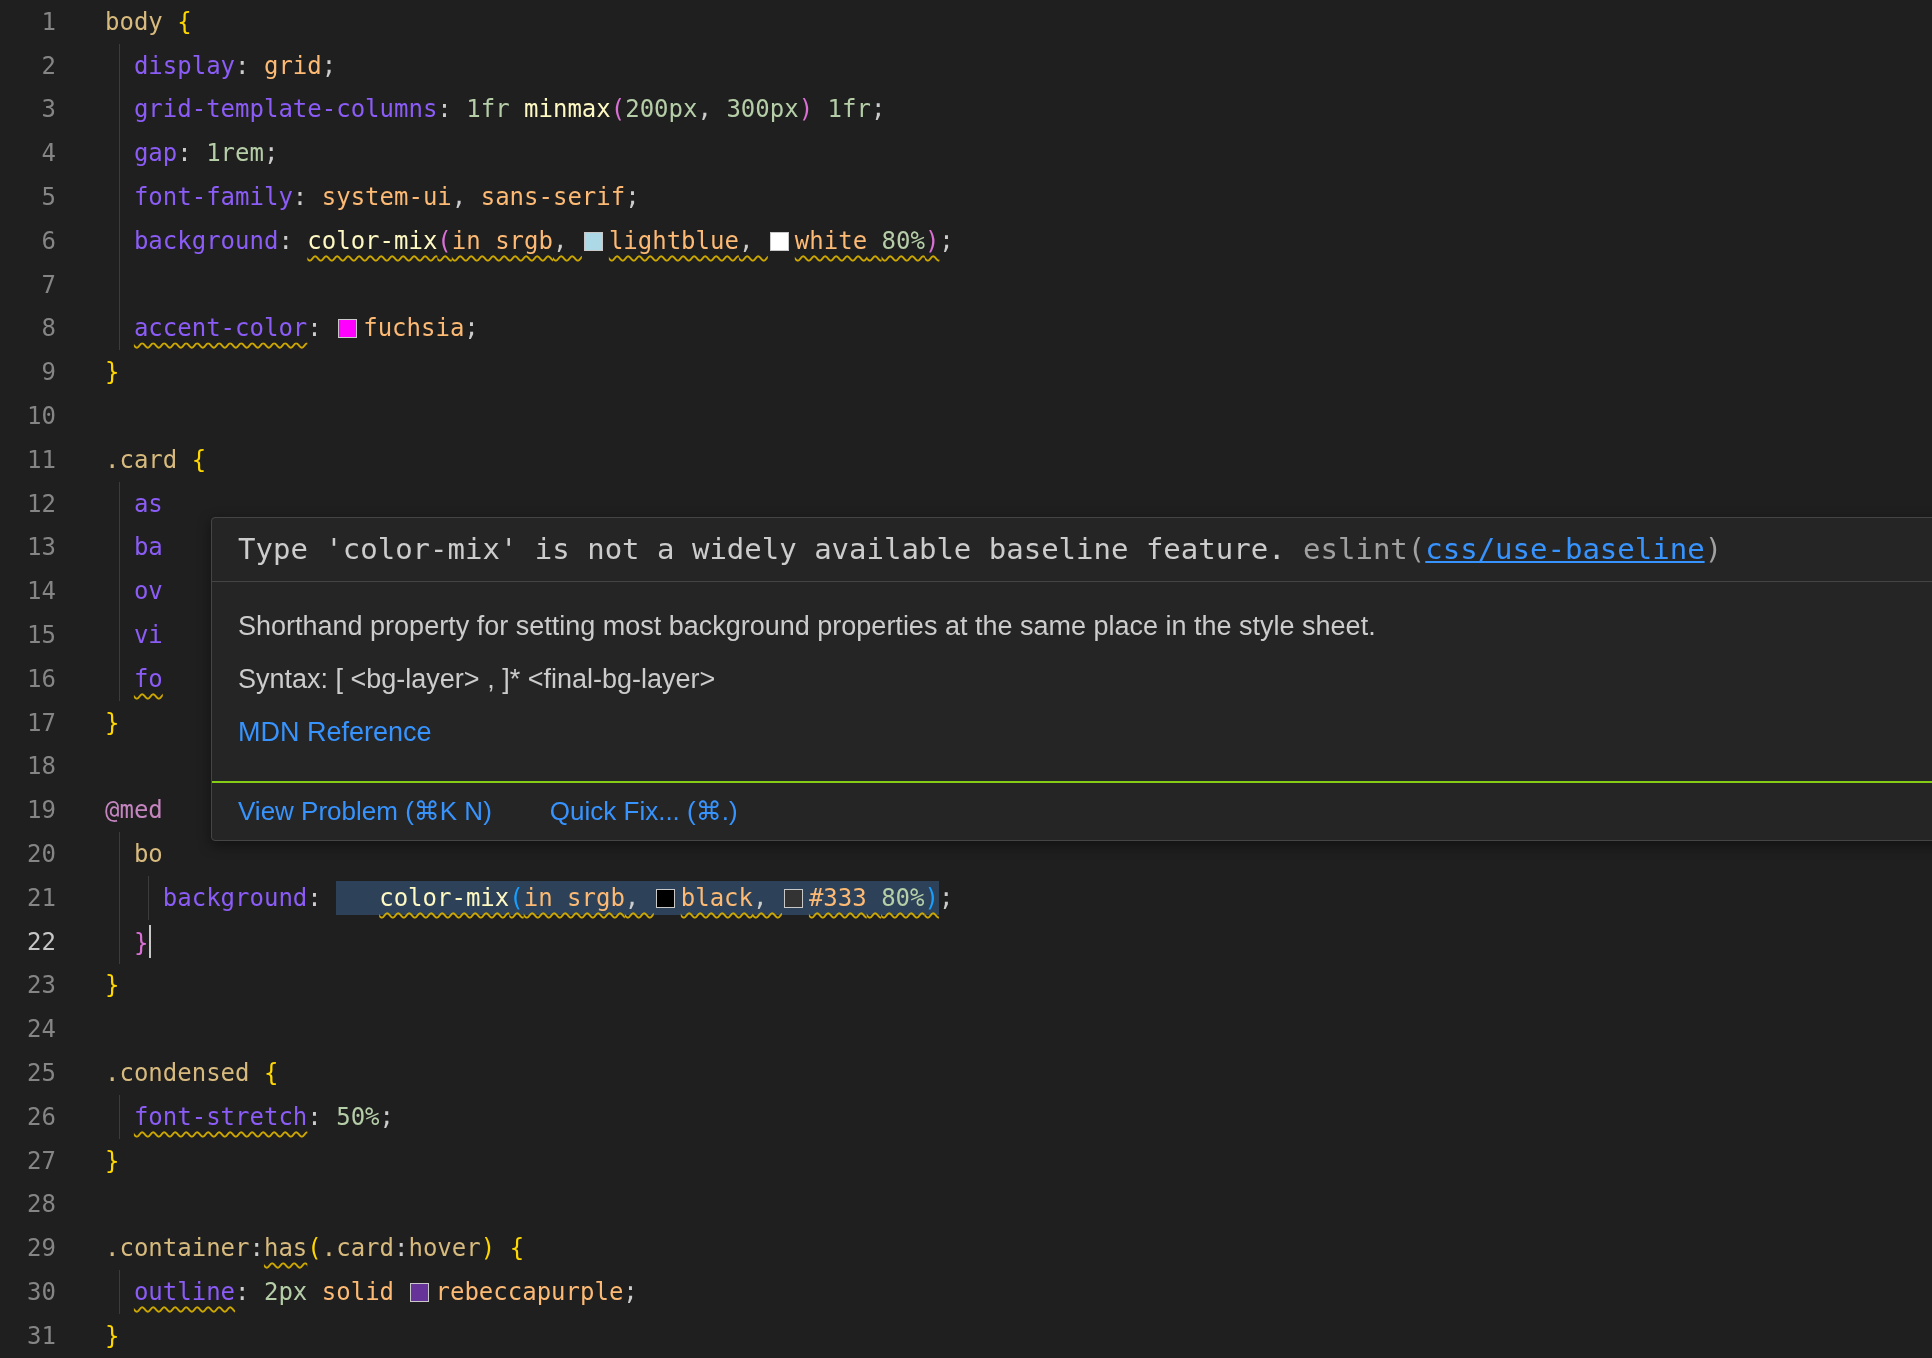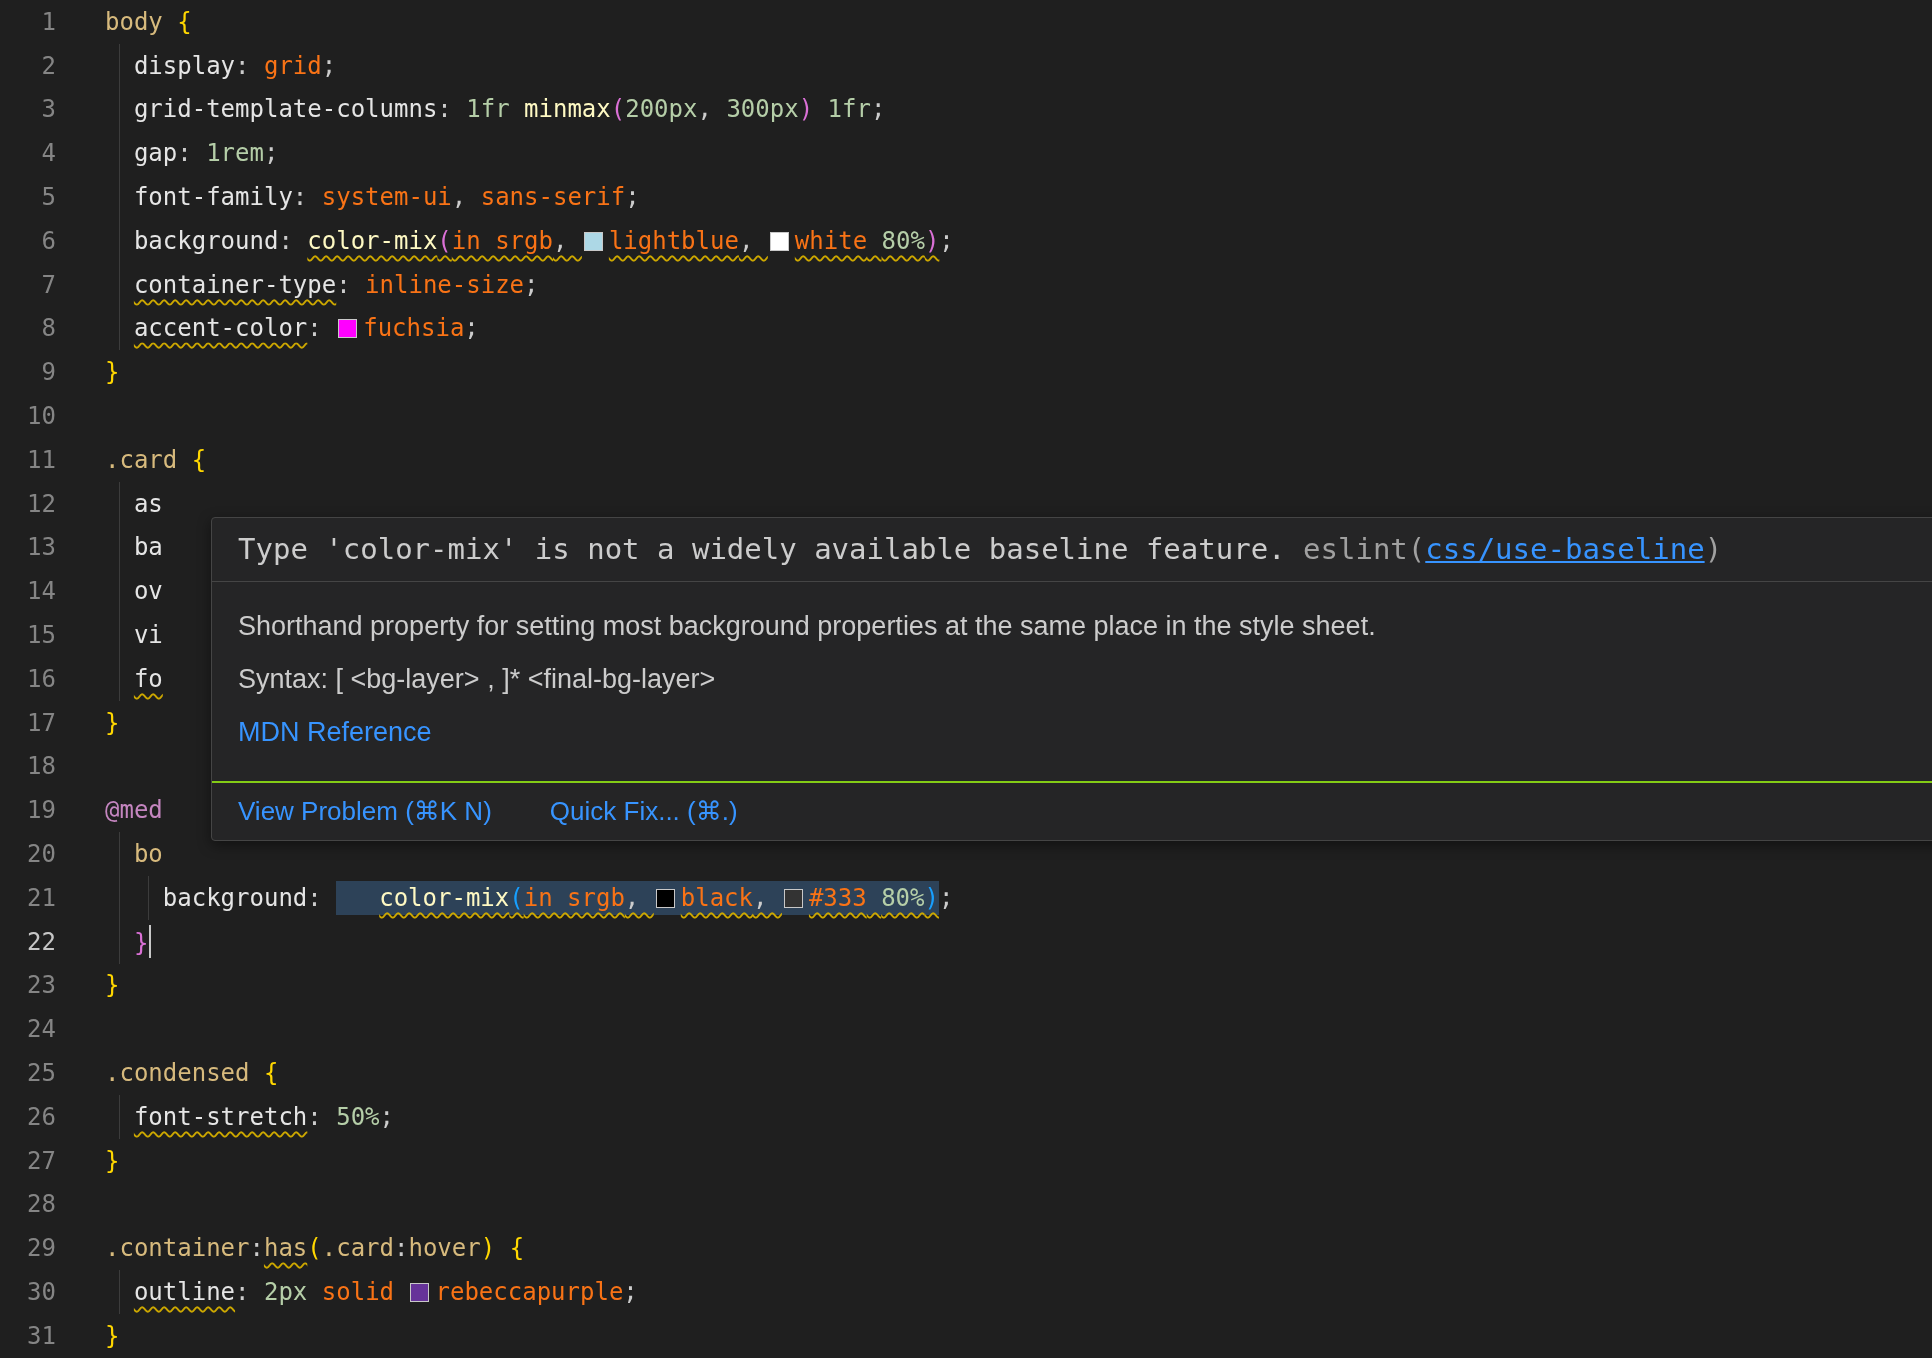--- a/index.html
+++ b/index.html
@@ -4,21 +4,21 @@
 <style>
   html,body{margin:0;padding:0;background:#1f1f1f;}
   #screen{position:relative;width:1932px;height:1358px;background:#1f1f1f;overflow:hidden;
           font-family:"DejaVu Sans Mono",monospace;}
   
   #lines{position:absolute;inset:0;}
   .line{display:flex;align-items:center;height:43.8px;font-size:24px;position:relative;}
   .ln{flex:none;width:56px;text-align:right;color:#858585;user-select:none;}
   .line.active .ln{color:#c6c6c6;}
   .lc{white-space:pre;padding-left:49px;color:#cccccc;}
-  .tk-sel{color:#d7ba7d}.tk-prop{color:#e5e5e5}.tk-val{color:#f97316}.tk-num{color:#b5cea8}
+  .tk-sel{color:#d7ba7d}.tk-prop{color:#8b5cf6}.tk-val{color:#fdba74}.tk-num{color:#b5cea8}
   .tk-fn{color:#fef9c3}.tk-at{color:#c586c0}.tk-p{color:#cccccc}
   .tk-b1{color:#ffd700}.tk-b2{color:#da70d6}.tk-b3{color:#179fff}
   .squiggle{text-decoration:underline wavy var(--warn,#cca700);text-decoration-thickness:1.5px;
             text-underline-offset:6px;text-decoration-skip-ink:none;}
   .hl{background:var(--hl,#2d4258);box-shadow:0 3px 0 var(--hl,#2d4258),0 -3px 0 var(--hl,#2d4258);padding-left:43px;}
   .swatch{display:inline-block;width:19px;height:19px;box-sizing:border-box;border:1px solid #c8c8c8;
           margin:0 6px 0 2px;vertical-align:-2px;}
   .cursor{display:inline-block;width:2px;height:33px;background:#c8c8c8;vertical-align:-7px;margin-left:1px;}
   .guide{position:absolute;width:1px;background:#3c3c3c;}
   
@@ -60,21 +60,20 @@
       <div class="line">
         <span class="ln">5</span>
         <span class="lc"><span class="tk-p">  </span><span class="tk-prop">font-family</span><span class="tk-p">: </span><span class="tk-val">system-ui</span><span class="tk-p">, </span><span class="tk-val">sans-serif</span><span class="tk-p">;</span></span>
       </div>
       <div class="line">
         <span class="ln">6</span>
         <span class="lc"><span class="tk-p">  </span><span class="tk-prop">background</span><span class="tk-p">: </span><span class="squiggle"><span class="tk-fn">color-mix</span><span class="tk-b2">(</span><span class="tk-val">in srgb</span><span class="tk-p">, </span><span class="tk-val"><span class="swatch" style="background: rgb(173, 216, 230);"></span>lightblue</span><span class="tk-p">, </span><span class="tk-val"><span class="swatch" style="background: rgb(255, 255, 255);"></span>white</span><span class="tk-p"> </span><span class="tk-num">80%</span><span class="tk-b2">)</span></span><span class="tk-p">;</span></span>
       </div>
       <div class="line">
         <span class="ln">7</span>
-        <span class="lc"><span class="tk-p">  </span><span class="squiggle"><span class="tk-prop">container-type</span></span><span class="tk-p">: </span><span class="tk-val">inline-size</span><span class="tk-p">;</span></span>
       </div>
       <div class="line">
         <span class="ln">8</span>
         <span class="lc"><span class="tk-p">  </span><span class="squiggle"><span class="tk-prop">accent-color</span></span><span class="tk-p">: </span><span class="tk-val"><span class="swatch" style="background: rgb(255, 0, 255);"></span>fuchsia</span><span class="tk-p">;</span></span>
       </div>
       <div class="line">
         <span class="ln">9</span>
         <span class="lc"><span class="tk-b1">}</span></span>
       </div>
       <div class="line">

